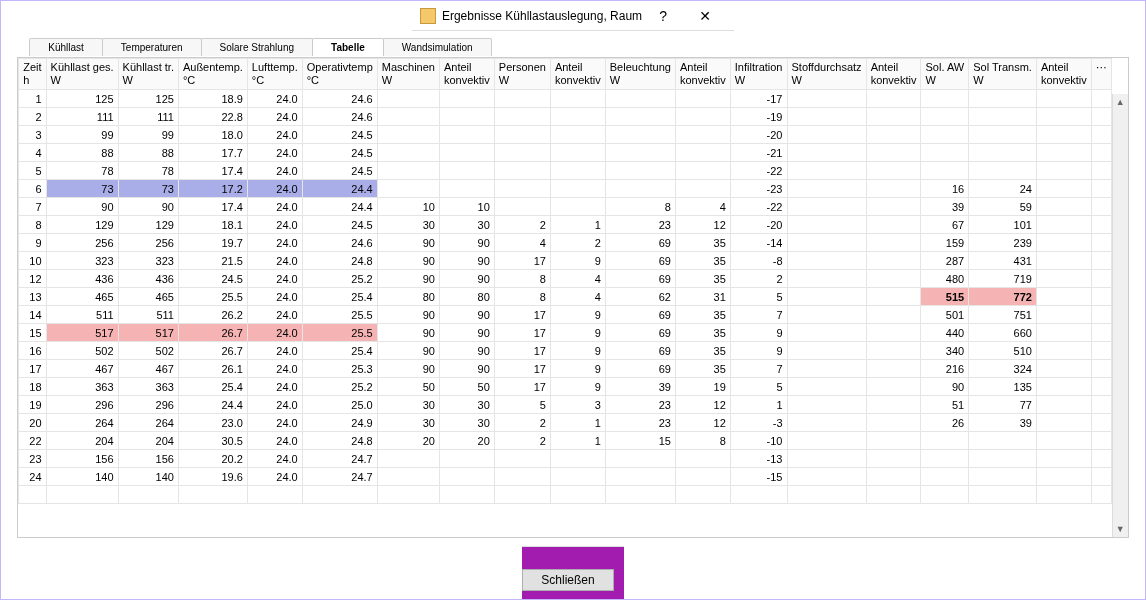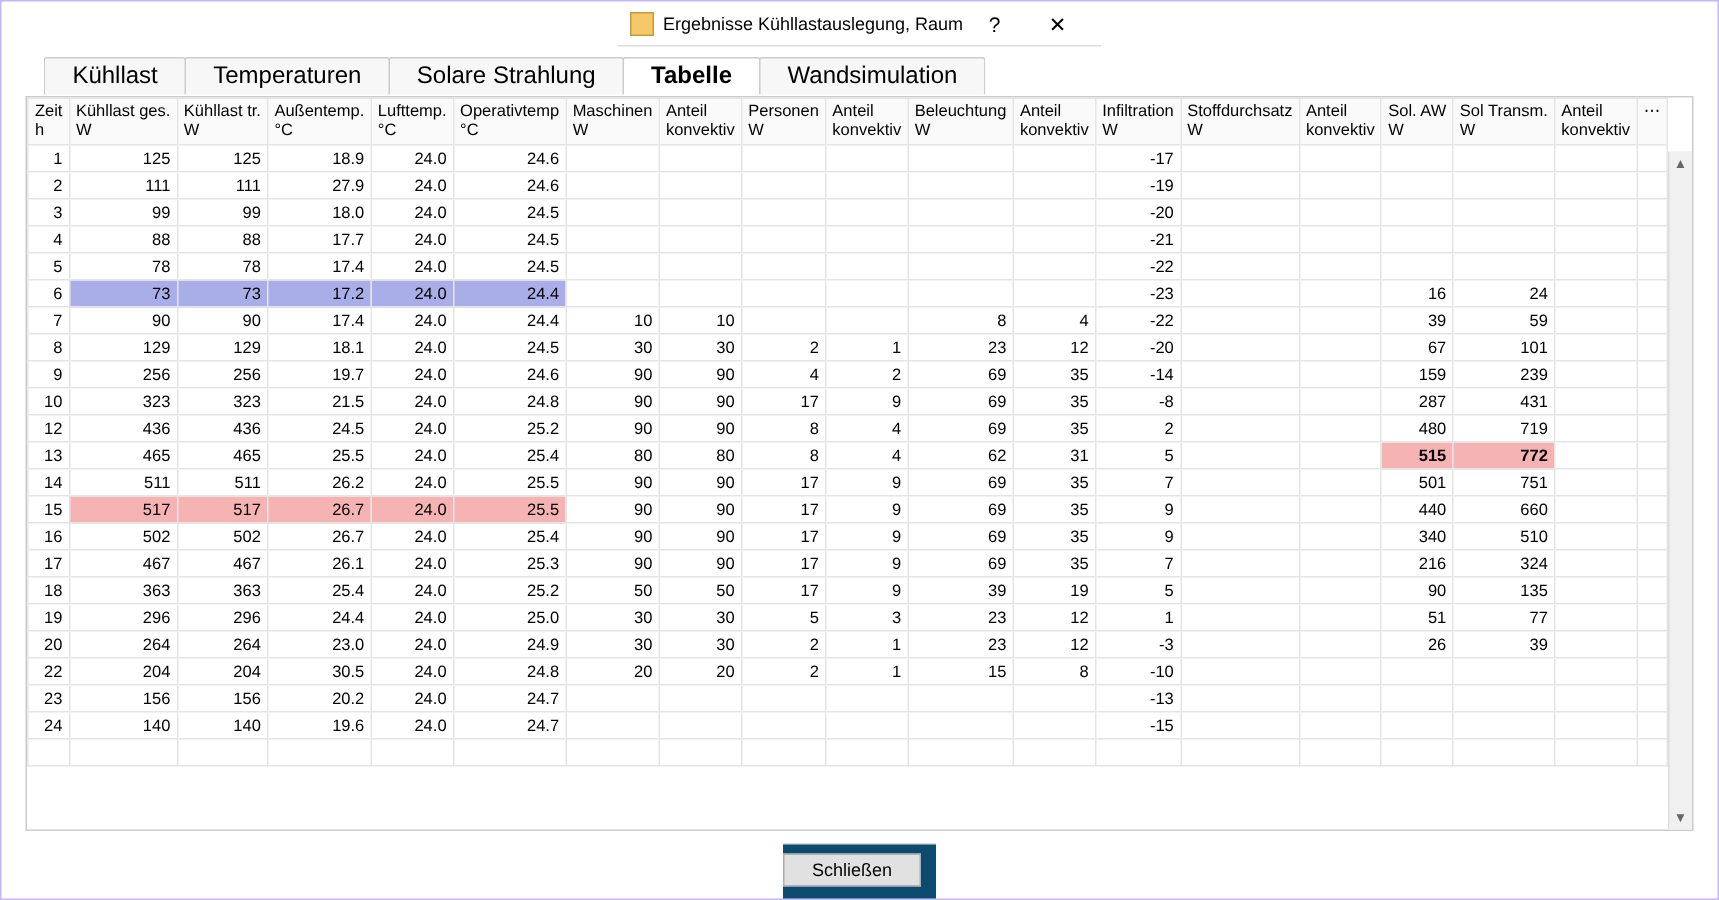--- a/index.html
+++ b/index.html
@@ -4,33 +4,33 @@
 <style>
   * { box-sizing: border-box; margin: 0; padding: 0; }
   body { font-family: "Segoe UI", Tahoma, sans-serif; font-size: 12px; background: #fff; color: #000; }
   .window { width: 1146px; height: 600px; border: 1px solid #c4b5fd; display: flex; flex-direction: column; background: #fff; box-shadow: 0 4px 12px rgba(0,0,0,0.2); align-items: center; }
   .titlebar { height: 30px; display: flex; align-items: center; padding: 0 8px; border-bottom: 1px solid #ddd; }
   .titlebar-icon { width: 16px; height: 16px; background: #f5c869; border: 1px solid #c99a3a; margin-right: 6px; }
   .titlebar-text { flex: 1; font-size: 12px; }
   .titlebar-btn { width: 42px; height: 28px; display: flex; align-items: center; justify-content: center; font-size: 14px; cursor: pointer; }
   .content { flex: 1; padding: 6px 8px 8px 8px; display: flex; flex-direction: column; overflow: hidden; }
   .tabs { display: flex; gap: 0; margin-bottom: 2px; padding-left: 12px; }
-  .tab { padding: 3px 18px; border: 1px solid #ccc; border-bottom: none; background: #f7f7f7; font-size: 16px; cursor: pointer; position: relative; top: 1px; border-radius: 2px 2px 0 0; margin-right: -1px; }
+  .tab { padding: 3px 18px; border: 1px solid #ccc; border-bottom: none; background: #f7f7f7; font-size: 10px; cursor: pointer; position: relative; top: 1px; border-radius: 2px 2px 0 0; margin-right: -1px; }
   .tab.active { background: #fff; z-index: 2; font-weight: bold; }
   .table-wrap { flex: 1; border: 1px solid #ccc; overflow: auto; position: relative; }
   table { border-collapse: collapse; width: 100%; font-size: 11px; }
   th, td { border: 1px solid #e5e5e5; padding: 1px 4px; text-align: right; height: 18px; white-space: nowrap; }
   th { background: #fafafa; font-weight: normal; text-align: left; vertical-align: top; line-height: 1.2; padding: 2px 4px; }
   th .unit { display: block; }
   tr.hl-blue td.hl { background: #a9aee8; }
   tr.hl-red td.hl { background: #f5b3b3; }
   td.hl2-red { background: #f5b3b3; font-weight: bold; }
   .scroll-stub { width: 16px; }
   .col-btn { width: 16px; text-align: center; cursor: pointer; }
-  .footer { padding: 6px 10px 8px 0; display: flex; justify-content: flex-end; border-top: 1px solid #ddd; background: #0c4a6e; }
+  .footer { padding: 22px 10px 8px 0; display: flex; justify-content: flex-end; border-top: 1px solid #ddd; background: #a21caf; }
   .btn { padding: 3px 18px; border: 1px solid #adadad; background: #e1e1e1; font-size: 12px; cursor: pointer; }
   .vscroll { position: absolute; right: 0; top: 36px; bottom: 0; width: 16px; background: #f0f0f0; border-left: 1px solid #ddd; }
   .vscroll .arrow { height: 16px; text-align: center; font-size: 9px; line-height: 16px; color: #666; cursor: pointer; background: #f0f0f0; }
   .vscroll .track { position: absolute; top: 16px; bottom: 16px; left: 0; right: 0; }
 </style>
 </head>
 <body>
 
 <div class="window">
   <div class="titlebar">
@@ -92,21 +92,21 @@
               <td></td>
               <td></td>
               <td></td>
               <td></td>
               <td class="scroll-stub"></td>
             </tr>
             <tr>
               <td>2</td>
               <td>111</td>
               <td>111</td>
-              <td>27.9</td>
+              <td>22.8</td>
               <td>24.0</td>
               <td>24.6</td>
               <td></td>
               <td></td>
               <td></td>
               <td></td>
               <td></td>
               <td></td>
               <td>-19</td>
               <td></td>

